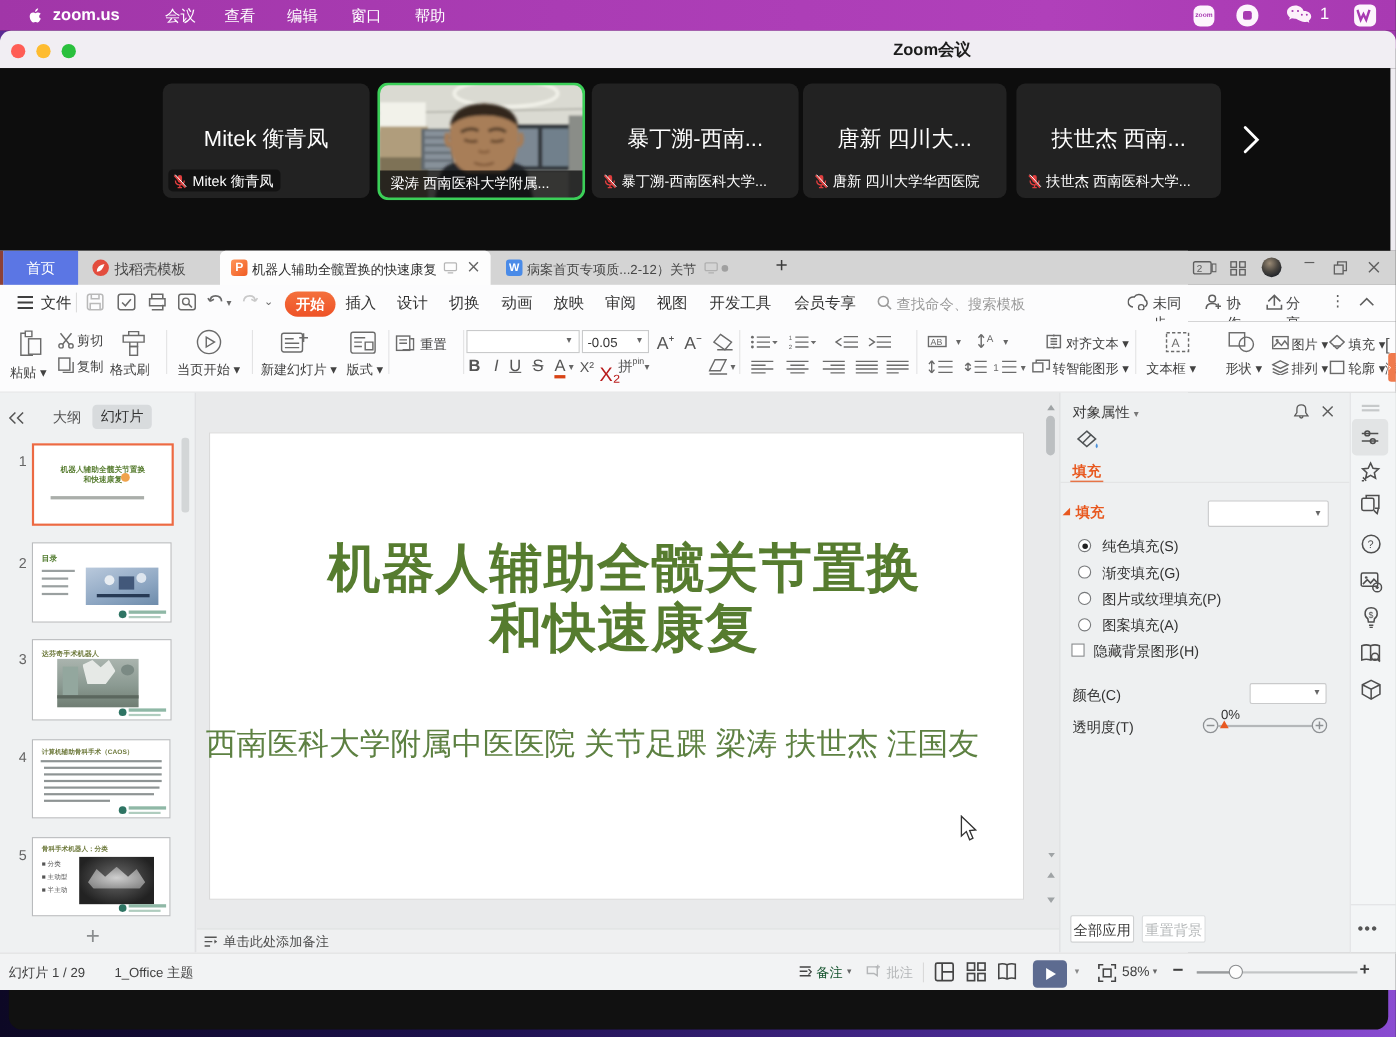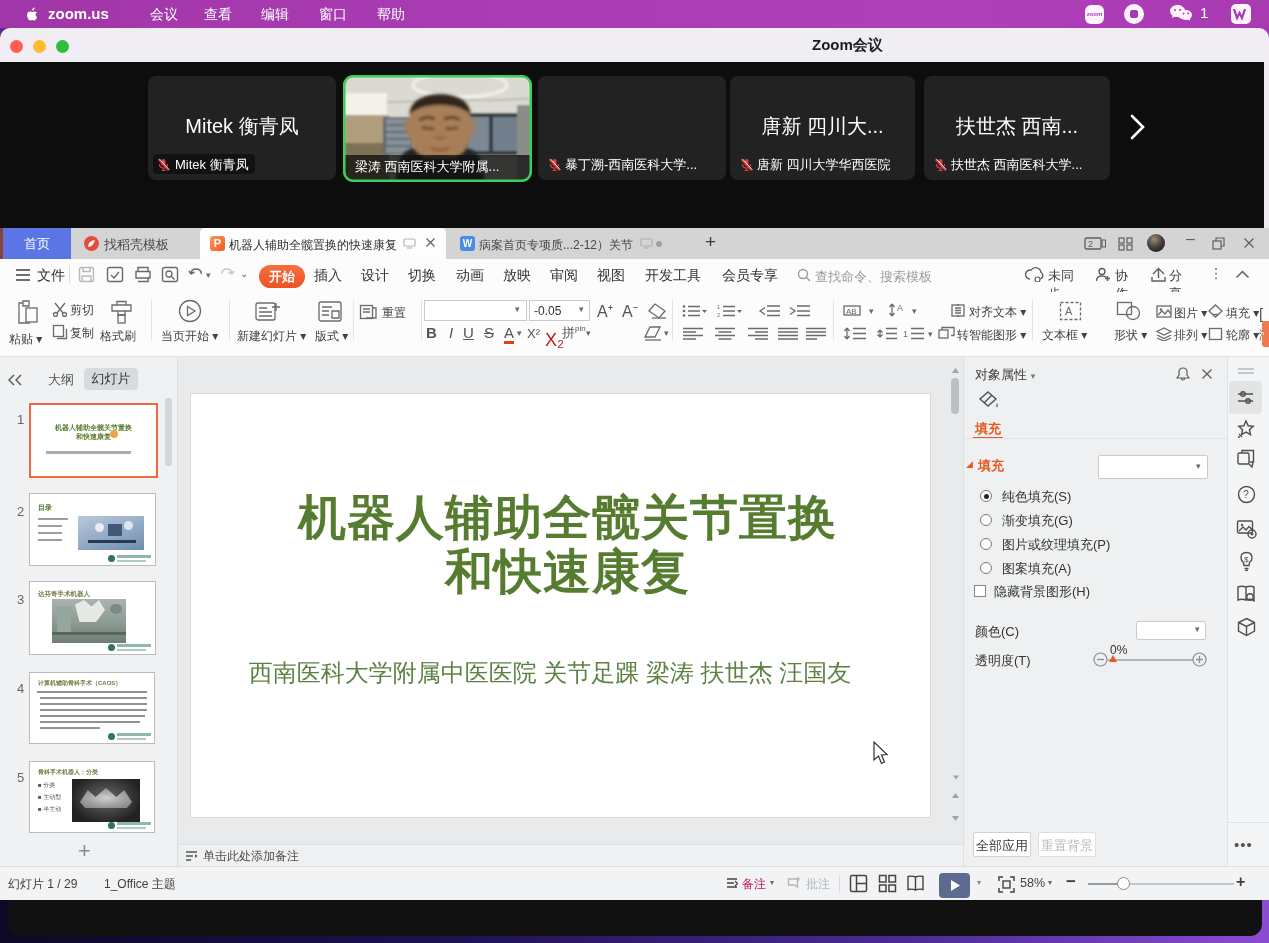--- a/index.html
+++ b/index.html
@@ -93,20 +93,21 @@
       <path d="M92 62 q5 3 10 0" stroke="#8a6240" stroke-width="2.5" fill="none"></path>
       <path d="M88 73 q9 4 18 0" stroke="#7c5536" stroke-width="2" fill="none"></path>
       </g>
       <rect x="0" y="80" width="189" height="27" fill="rgba(16,16,16,.78)"></rect>
     </g>
     <rect x="1.2" y="1.2" width="186.6" height="104.6" rx="9" fill="none" stroke="#3bcf58" stroke-width="2.6"></rect>
   </svg>
   <div class="abs" style="left:355px;top:96px;font-size:13px;">梁涛 西南医科大学附属...</div>
 
   <div class="abs" style="left:538px;top:14px;width:188px;height:104px;background:#222;border-radius:8px;"></div>
+  <span class="abs" style="left:538px;top:51px;width:188px;text-align:center;font-size:20px;">暴丁溯-西南...</span>
   <div class="abs" style="left:543px;top:94px;padding-left:22px;font-size:13px;">暴丁溯-西南医科大学...</div>
 
   <div class="abs" style="left:730px;top:14px;width:185px;height:104px;background:#222;border-radius:8px;"></div>
   <span class="abs" style="left:730px;top:51px;width:185px;text-align:center;font-size:20px;">唐新 四川大...</span>
   <div class="abs" style="left:735px;top:94px;padding-left:22px;font-size:13px;">唐新 四川大学华西医院</div>
 
   <div class="abs" style="left:924px;top:14px;width:186px;height:104px;background:#222;border-radius:8px;"></div>
   <span class="abs" style="left:924px;top:51px;width:186px;text-align:center;font-size:20px;">扶世杰 西南...</span>
   <div class="abs" style="left:929px;top:94px;padding-left:22px;font-size:13px;">扶世杰 西南医科大学...</div>
   <svg class="abs" style="left:157px;top:96px" width="13" height="14" viewBox="0 0 13 14">
@@ -522,21 +523,21 @@
         <div class="abs" style="left:0;top:1px;width:7px;height:7px;border-radius:50%;background:#2e7463;"></div>
         <div class="abs" style="left:9px;top:1px;width:34px;height:2.5px;background:#8fb8a6;"></div>
         <div class="abs" style="left:9px;top:5.5px;width:29px;height:2px;background:#b0cdbf;"></div>
       </div>
     <div class="abs" style="left:78px;top:610px;font-size:22px;color:#8a8d8f;">+</div>
     <div class="abs" style="left:165px;top:170px;width:7px;height:68px;background:#d3d6d7;border-radius:3px;"></div>
   </div>
   <div id="mainarea">
     <div class="abs" style="left:190px;top:165px;width:741px;height:425px;background:#fff;border:1px solid #dadada;"></div>
     <div class="abs" style="left:197px;top:263px;width:741px;text-align:center;font-size:48px;font-weight:bold;color:#567c2f;line-height:54px;letter-spacing:1px;">机器人辅助全髋关节置换<br>和快速康复</div>
-    <div class="abs" style="left:187px;top:429px;width:726px;text-align:center;font-size:24px;color:#5d8142;">西南医科大学附属中医医院 关节足踝 梁涛 扶世杰 汪国友</div>
+    <div class="abs" style="left:187px;top:429px;width:726px;text-align:left;font-size:28px;color:#5d8142;">西南医科大学附属中医医院 关节足踝 梁涛 扶世杰 汪国友</div>
     <svg class="abs" style="left:872px;top:513px" width="17" height="24" viewBox="0 0 17 24">
         <path d="M2 1 L2 19 L6.5 15 L9.5 22.5 L12.5 21 L9.5 14 L15 13.5 Z" fill="#fff" stroke="#333" stroke-width="1.2"></path>
       </svg>
 
     <svg class="abs" style="left:951px;top:138px" width="9" height="9" viewBox="0 0 9 9">
         <path d="M1 7 L4.5 2 L8 7" fill="#9fa3a5"></path>
       </svg>
     <div class="abs" style="left:951px;top:150px;width:8px;height:36px;background:#bcbfc1;border-radius:4px;"></div>
     <svg class="abs" style="left:952px;top:546px" width="8" height="7" viewBox="0 0 8 7">
         <path d="M1 1.5 L4 5.5 L7 1.5" fill="#9fa3a5"></path>
@@ -655,21 +656,21 @@
     <div class="abs" style="left:1234px;top:608px;font-size:15px;color:#555;letter-spacing:1px;">•••</div>
   </div>
 
   <div id="statusbar" class="abs" style="left:0;top:638px;width:1269px;height:34px;background:#f2f3f4;border-top:1px solid #e0e0e0;">
     <span class="abs" style="left:8px;top:9px;font-size:12px;color:#3f3f3f;">幻灯片 1 / 29</span>
     <span class="abs" style="left:104px;top:9px;font-size:12px;color:#3f3f3f;">1_Office 主题</span>
     <svg class="abs" style="left:725px;top:10px" width="14" height="13" viewBox="0 0 14 13">
         <path d="M2 2 h10 M2 6 h7 M2 10 h10" stroke="#444" stroke-width="1.4" fill="none"></path>
         <path d="M10 4 l2.5 2.5 L10 9" fill="none" stroke="#444" stroke-width="1.2"></path>
       </svg>
-    <span class="abs" style="left:742px;top:9px;font-size:12px;color:#be185d;">备注</span>
+    <span class="abs" style="left:742px;top:9px;font-size:12px;color:#14532d;">备注</span>
       <span class="abs" style="left:770px;top:11px;font-size:8px;color:#666;">▾</span>
     <svg class="abs" style="left:787px;top:9px" width="15" height="14" viewBox="0 0 15 14">
         <path d="M1.5 3 h9 v8 l-3 -2 h-6 Z" fill="none" stroke="#b4b6b8" stroke-width="1.3"></path>
         <path d="M11 1 v4 M9 3 h4" stroke="#b4b6b8" stroke-width="1.2"></path>
       </svg>
     <span class="abs" style="left:806px;top:9px;font-size:12px;color:#b4b6b8;">批注</span>
     <div class="abs" style="left:839px;top:8px;width:1px;height:18px;background:#d9d9d9;"></div>
     <svg class="abs" style="left:849px;top:7px" width="19" height="19" viewBox="0 0 19 19">
         <rect x="1.5" y="1.5" width="16" height="16" rx="1.5" fill="none" stroke="#444" stroke-width="1.5"></rect>
         <path d="M7.5 1.5 V17.5 M7.5 9.5 H17.5" stroke="#444" stroke-width="1.5"></path>

